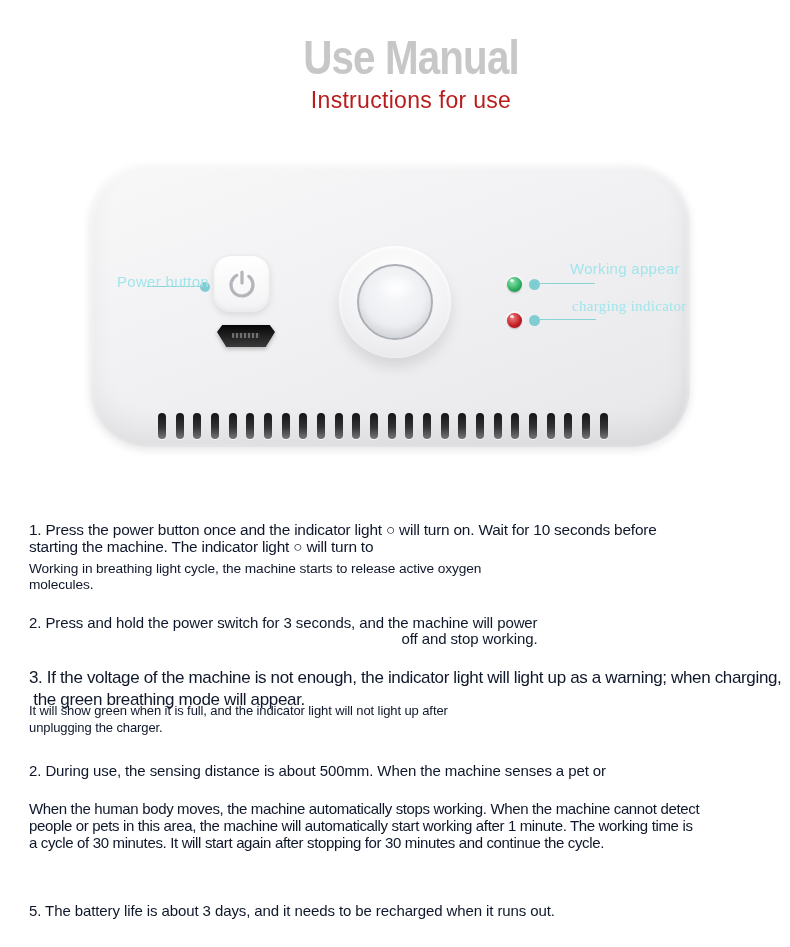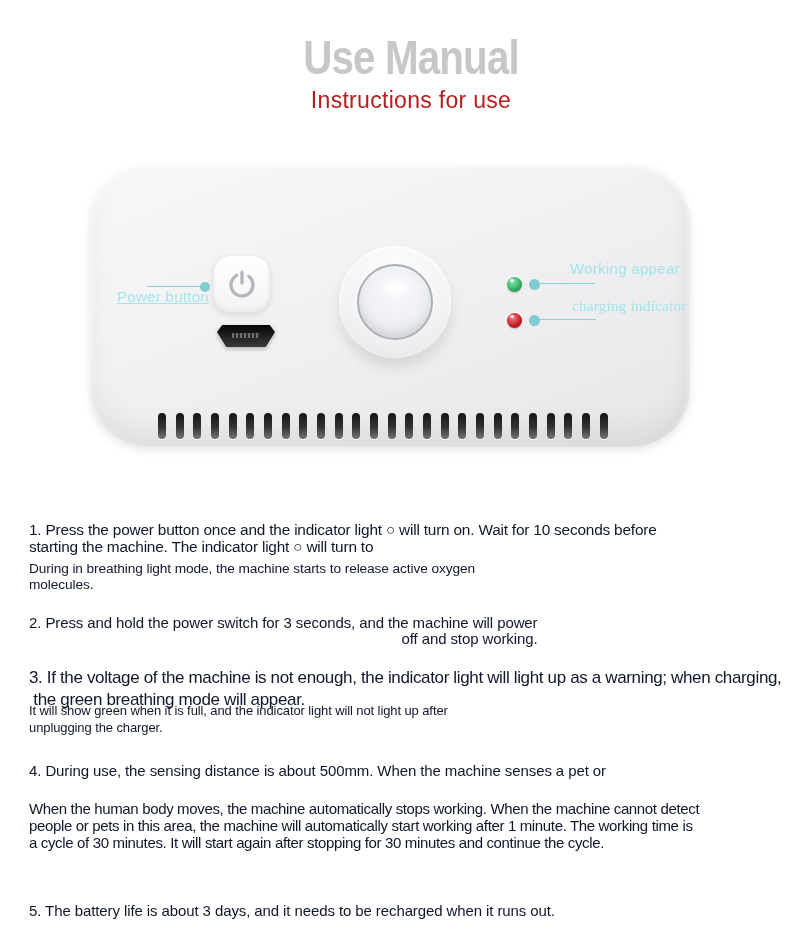--- a/index.html
+++ b/index.html
@@ -49,21 +49,21 @@
   .led-green{left:417px;top:112px;background:radial-gradient(circle at 38% 32%,#8ce6b0,#2aab5e 60%,#1b8a49);}
   .led-red{left:417px;top:148px;background:radial-gradient(circle at 38% 32%,#ef8186,#c0181f 60%,#98121a);}
 
   
   .ann-label{position:absolute;font-size:15px;color:#a2e5ea;letter-spacing:0.3px;white-space:nowrap;}
   .ann-line{position:absolute;height:0;border-top:1.5px solid #8ad2d6;}
   .ann-dot{position:absolute;border-radius:50%;background:#7fcdd2;}
 
   .pwr-line{left:57px;top:121px;width:57px;}
   .pwr-dot{left:110px;top:117px;width:10px;height:10px;}
-  .pwr-label{left:27px;top:123px;text-decoration:underline;}
+  .pwr-label{left:27px;top:108px;}
   .work-dot{left:439px;top:114px;width:11px;height:11px;}
   .work-line{left:450px;top:118px;width:55px;}
   .work-label{left:480px;top:95px;}
   .chg-dot{left:439px;top:150px;width:11px;height:11px;}
   .chg-line{left:450px;top:154px;width:56px;}
   .chg-label{left:482px;top:133px;font-family:Liberation Serif, serif;}
 
   
   .vents{position:absolute;left:68px;top:247px;width:450px;height:27px;
          display:flex;justify-content:space-between;align-items:flex-end;}
@@ -151,25 +151,25 @@
       <div class="vent"></div>
       <div class="vent"></div>
       <div class="vent"></div>
       <div class="vent"></div>
       <div class="vent"></div>
     </div>
 </div>
 
 <p class="txt t-p1">1. Press the power button once and the indicator light ○ will turn on. Wait for 10 seconds before
 starting the machine. The indicator light ○ will turn to</p>
-<p class="txt t-p1sub">During in breathing light mode, the machine starts to release active oxygen
+<p class="txt t-p1sub">Working in breathing light cycle, the machine starts to release active oxygen
 molecules.</p>
 <p class="txt t-p2">2. Press and hold the power switch for 3 seconds, and the machine will power
 off and stop working.</p>
 <p class="txt t-p3">3. If the voltage of the machine is not enough, the indicator light will light up as a warning; when charging,
  the green breathing mode will appear.</p>
 <p class="txt t-p3sub">It will show green when it is full, and the indicator light will not light up after
 unplugging the charger.</p>
-<p class="txt t-p4">4. During use, the sensing distance is about 500mm. When the machine senses a pet or</p>
+<p class="txt t-p4">2. During use, the sensing distance is about 500mm. When the machine senses a pet or</p>
 <p class="txt t-p4sub">When the human body moves, the machine automatically stops working. When the machine cannot detect
 people or pets in this area, the machine will automatically start working after 1 minute. The working time is
 a cycle of 30 minutes. It will start again after stopping for 30 minutes and continue the cycle.</p>
 <p class="txt t-p5">5. The battery life is about 3 days, and it needs to be recharged when it runs out.</p>
 
 </body></html>

